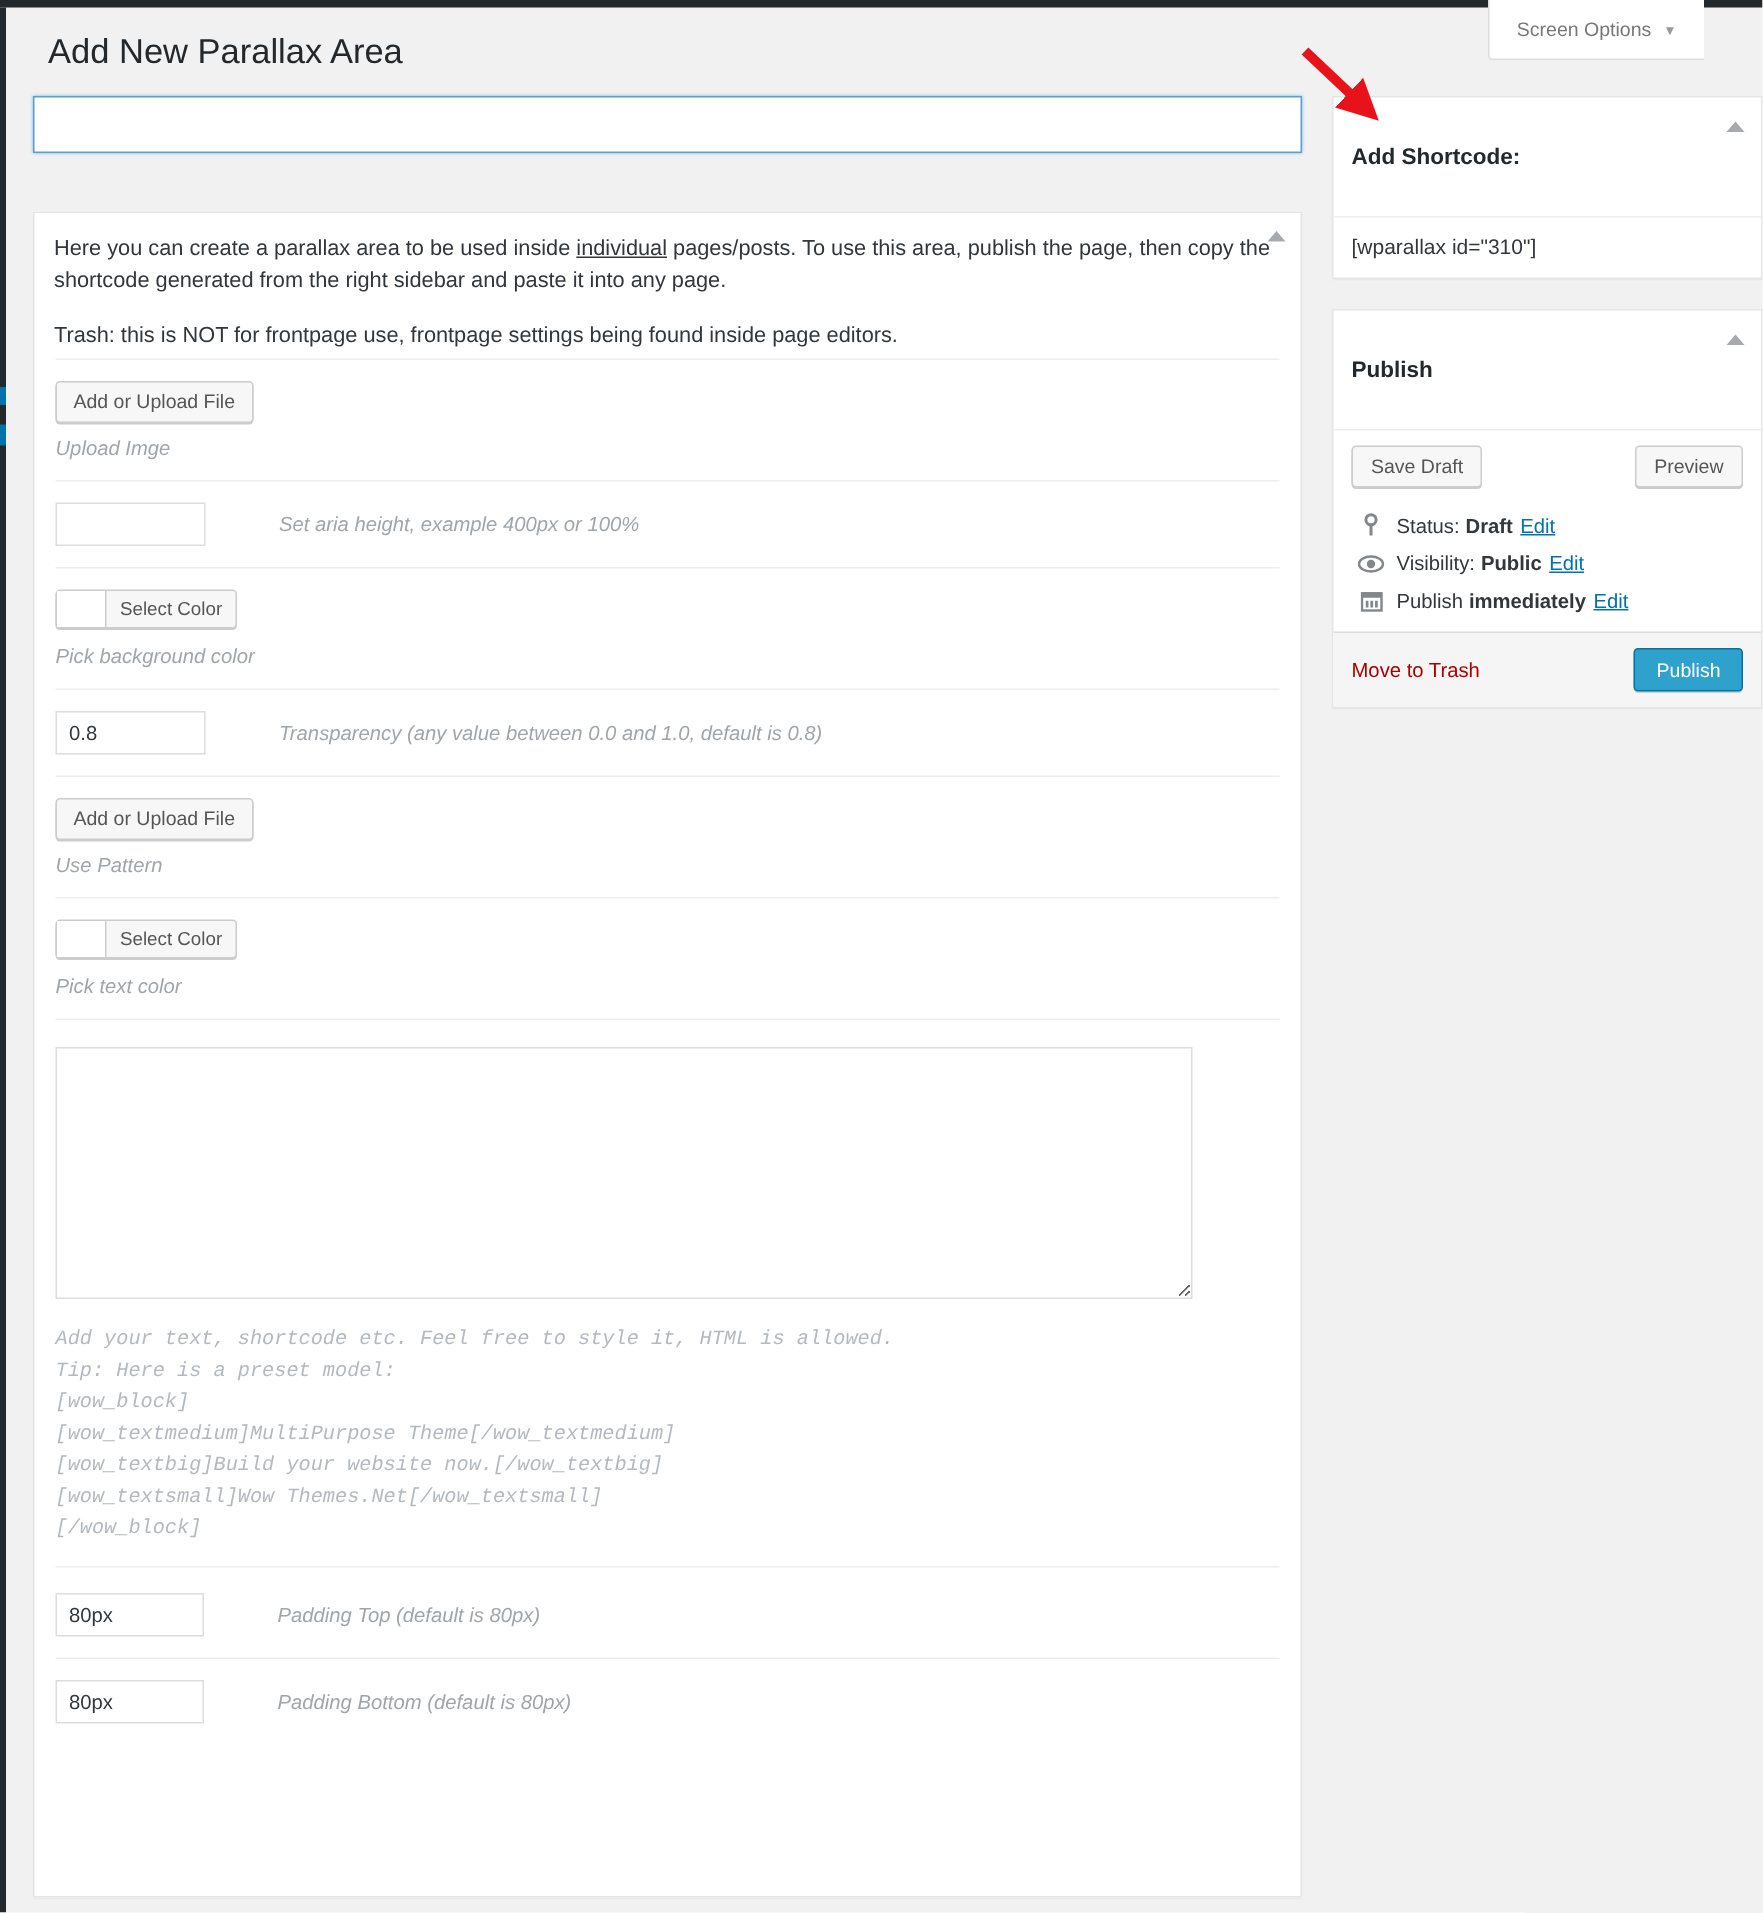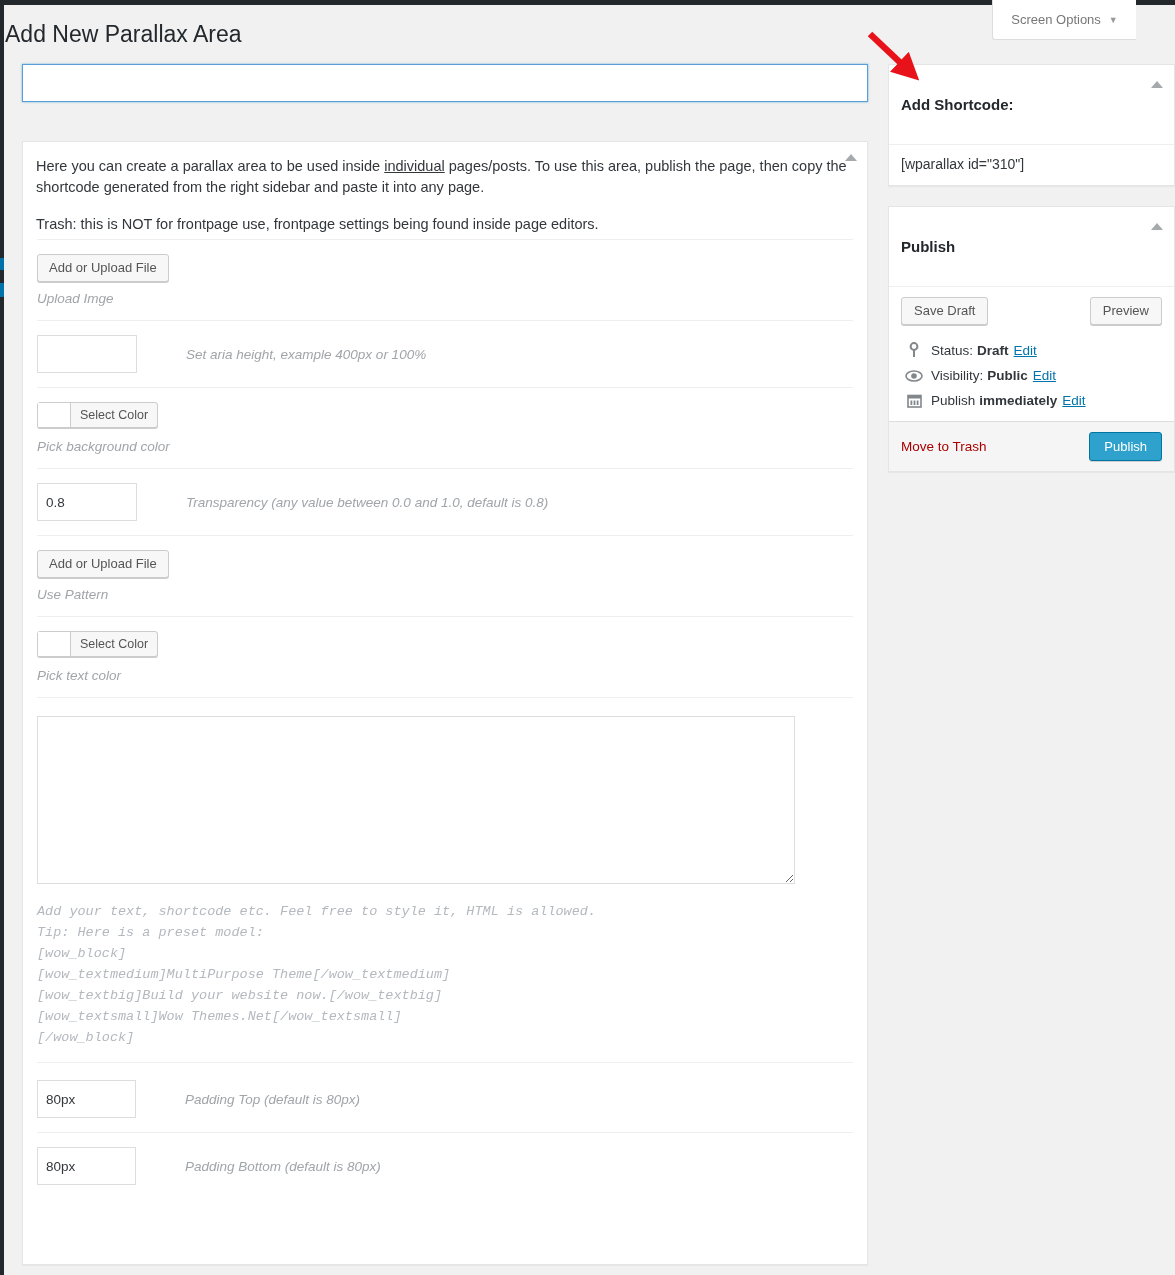--- a/index.html
+++ b/index.html
@@ -36,21 +36,21 @@
     border-bottom-left-radius: 3px;
     display: flex; align-items: center; justify-content: center;
     color: #777; font-size: 13px; cursor: pointer;
   }
   .screen-options .caret {
     margin-left: 8px; font-size: 9px; color: #999;
   }
 
   
   .page-title {
-    position: absolute; top: 20px; left: 5px;
+    position: absolute; top: 20px; left: 32px;
     font-size: 23px; font-weight: 400; color: #23282d;
     line-height: 29px; margin: 0;
   }
 
   
   .title-input-wrap {
     position: absolute; top: 64px; left: 22px; width: 846px; height: 38px;
   }
   .title-input {
     width: 100%; height: 100%;
@@ -109,21 +109,21 @@
   .hint {
     color: #a0a5aa; font-style: italic; font-size: 13.5px;
   }
   .hint-below { display: block; margin-top: 9px; }
   .hint-side { margin-left: 18px; }
 
   .text-input {
     width: 100px; height: 29px;
     border: 1px solid #ddd;
     background: #fff;
-    padding: 18px 8px;
+    padding: 0 8px;
     font-size: 13.5px;
     color: #32373c;
     font-family: "Liberation Sans", sans-serif;
   }
   .text-input.wide { width: 99px; }
 
   .colorpick {
     display: inline-flex; align-items: stretch;
     border: 1px solid #ccc; border-radius: 3px;
     background: #f7f7f7;

